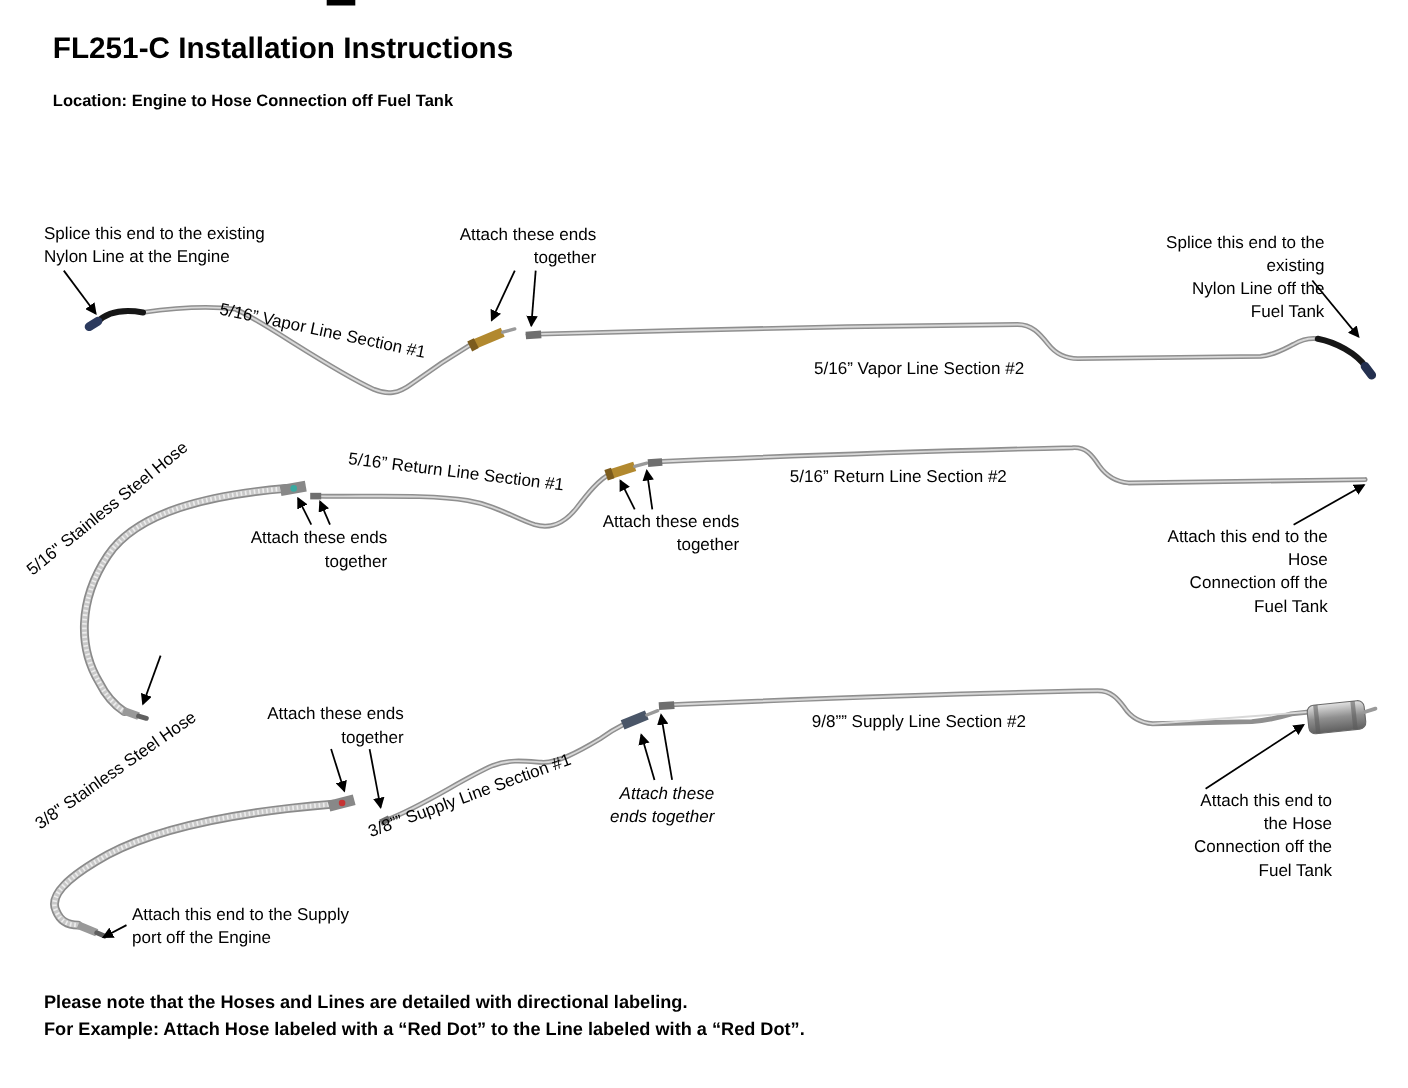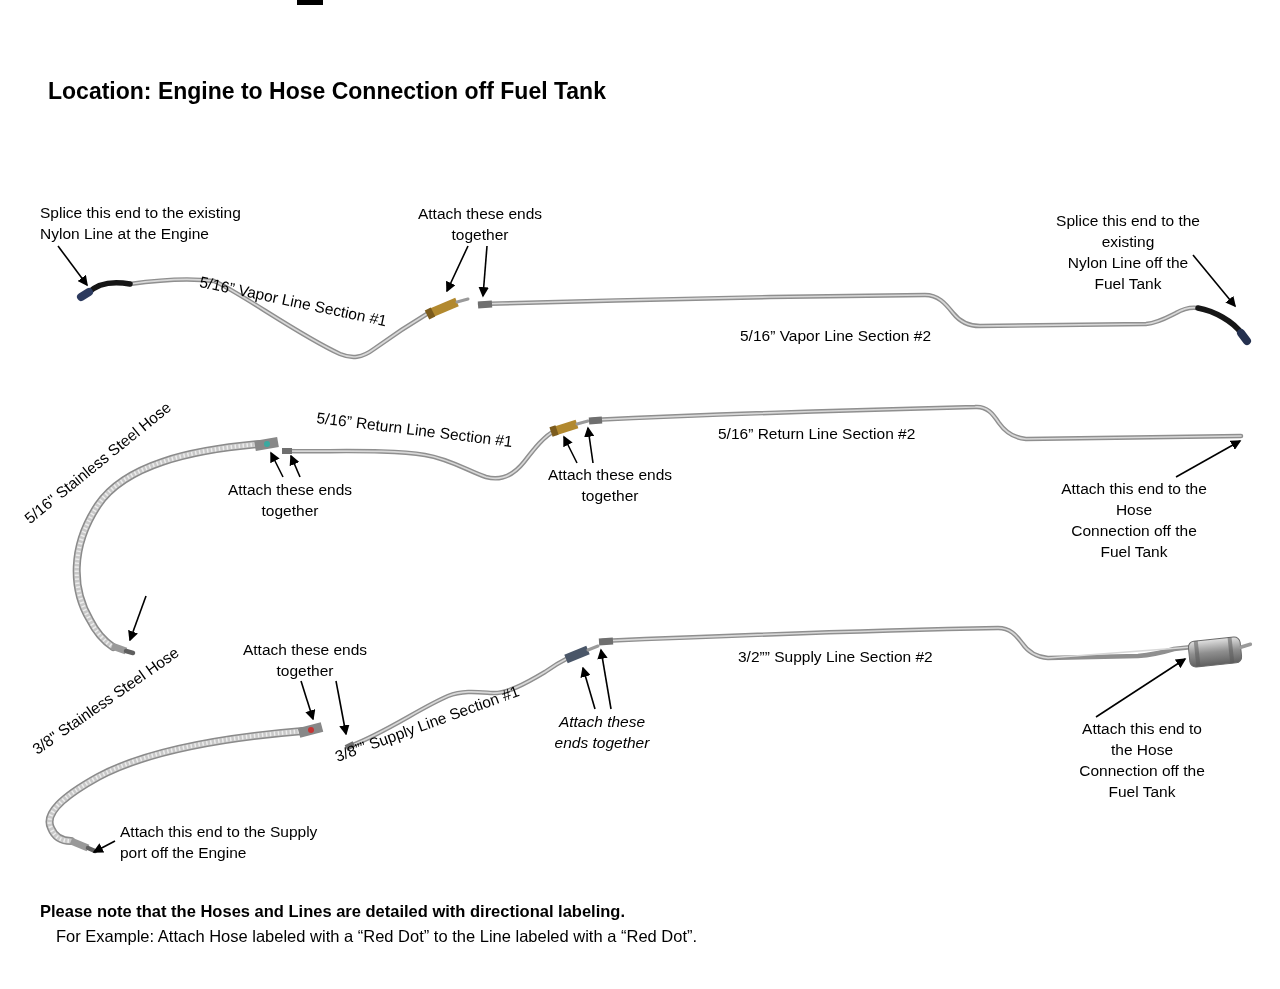--- a/index.html
+++ b/index.html
@@ -1,23 +1,23 @@
 <!DOCTYPE html>
 <html><head>
 <meta charset="utf-8">
 <style>
   html,body{margin:0;padding:0;background:#ffffff;}
   #page{position:relative;width:1280px;height:989px;background:#ffffff;overflow:hidden;
         font-family:"Liberation Sans", sans-serif;color:#000;}
   #art{position:absolute;left:0;top:0;width:1280px;height:989px;}
   .lbl{position:absolute;font-size:15.5px;line-height:21px;white-space:pre-line;}
-  .c{text-align:center;transform:translateX(-50%);}
+  .c{text-align:right;transform:translateX(-50%);}
   .rot{transform-origin:left top;}
   #title{left:48px;top:28px;font-size:27px;font-weight:bold;line-height:32px;}
-  #location{left:48px;top:81px;font-size:23px;font-weight:bold;}
+  #location{left:48px;top:81px;font-size:15px;font-weight:bold;}
   #note{left:48px;top:135px;font-size:18.5px;font-weight:bold;}
   #splice-engine{left:40px;top:202px;}
   #attach-vapor{left:480px;top:203px;}
   #splice-tank{left:1128px;top:210px;}
   #vapor1-label{left:202px;top:271px;transform:rotate(12deg);}
   #vapor2-label{left:740px;top:305px;margin-top:20px;}
   #return1-label{left:318px;top:407px;transform:rotate(7deg);}
   #return2-label{left:718px;top:423px;}
   #ss516-label{left:20px;top:512px;transform:rotate(-39deg);}
   #attach-return1{left:290px;top:479px;}
@@ -25,21 +25,21 @@
   #attach-tank-return{left:1134px;top:478px;}
   #return-port{left:78px;top:529px;}
   #attach-supply1{left:305px;top:639px;}
   #supply2-label{left:738px;top:646px;}
   #ss38-label{left:28px;top:742px;transform:rotate(-35deg);}
   #supply1-label{left:332px;top:747px;transform:rotate(-20deg);}
   #attach-supply-mid{left:602px;top:711px;font-style:italic;}
   #attach-tank-supply{left:1142px;top:718px;}
   #supply-port{left:120px;top:821px;}
   #footer1{left:40px;top:901px;font-size:16.5px;font-weight:bold;}
-  #footer2{left:40px;top:926px;font-size:16.5px;font-weight:normal;margin-left:16px;}
+  #footer2{left:40px;top:926px;font-size:16.5px;font-weight:bold;}
 </style>
 </head>
 <body>
 
 <div id="page">
 
   <svg id="art" viewBox="0 0 1280 989" xmlns="http://www.w3.org/2000/svg">
     <defs>
       <marker id="arr" viewBox="0 0 10 10" refX="8.5" refY="5" markerWidth="6.5" markerHeight="6.5" orient="auto">
         <path d="M0,0 L10,5 L0,10 z" fill="#000"></path>
@@ -139,20 +139,21 @@
       <path d="M146,596 L130,640" marker-end="url(#arr)"></path>
       <path d="M301,681 L313,719" marker-end="url(#arr)"></path>
       <path d="M336,681 L346,734" marker-end="url(#arr)"></path>
       <path d="M595,709 L583,668" marker-end="url(#arr)"></path>
       <path d="M611,709 L601,650" marker-end="url(#arr)"></path>
       <path d="M1096,717 L1185,659" marker-end="url(#arr)"></path>
       <path d="M115,841 L94,852" marker-end="url(#arr)"></path>
     </g>
   </svg>
 
+  <div id="title" class="lbl">FL251-C Installation Instructions</div>
   <div id="location" class="lbl">Location: Engine to Hose Connection off Fuel Tank</div>
 
   <div id="splice-engine" class="lbl">Splice this end to the existing
 Nylon Line at the Engine</div>
   <div id="attach-vapor" class="lbl c">Attach these ends
 together</div>
   <div id="splice-tank" class="lbl c">Splice this end to the existing
 Nylon Line off the Fuel Tank</div>
 
   <div id="vapor1-label" class="lbl rot">5/16” Vapor Line Section #1</div>
@@ -164,21 +165,21 @@
   <div id="ss516-label" class="lbl rot">5/16" Stainless Steel Hose</div>
   <div id="attach-return1" class="lbl c">Attach these ends
 together</div>
   <div id="attach-return2" class="lbl c">Attach these ends
 together</div>
   <div id="attach-tank-return" class="lbl c">Attach this end to the Hose
 Connection off the Fuel Tank</div>
 
   <div id="attach-supply1" class="lbl c">Attach these ends
 together</div>
-  <div id="supply2-label" class="lbl">3/2”” Supply Line Section #2</div>
+  <div id="supply2-label" class="lbl">9/8”” Supply Line Section #2</div>
   <div id="ss38-label" class="lbl rot">3/8" Stainless Steel Hose</div>
   <div id="supply1-label" class="lbl rot">3/8”” Supply Line Section #1</div>
   <div id="attach-supply-mid" class="lbl c">Attach these
 ends together</div>
   <div id="attach-tank-supply" class="lbl c">Attach this end to the Hose
 Connection off the Fuel Tank</div>
   <div id="supply-port" class="lbl">Attach this end to the Supply
 port off the Engine</div>
 
   <div id="footer1" class="lbl">Please note that the Hoses and Lines are detailed with directional labeling.</div>

